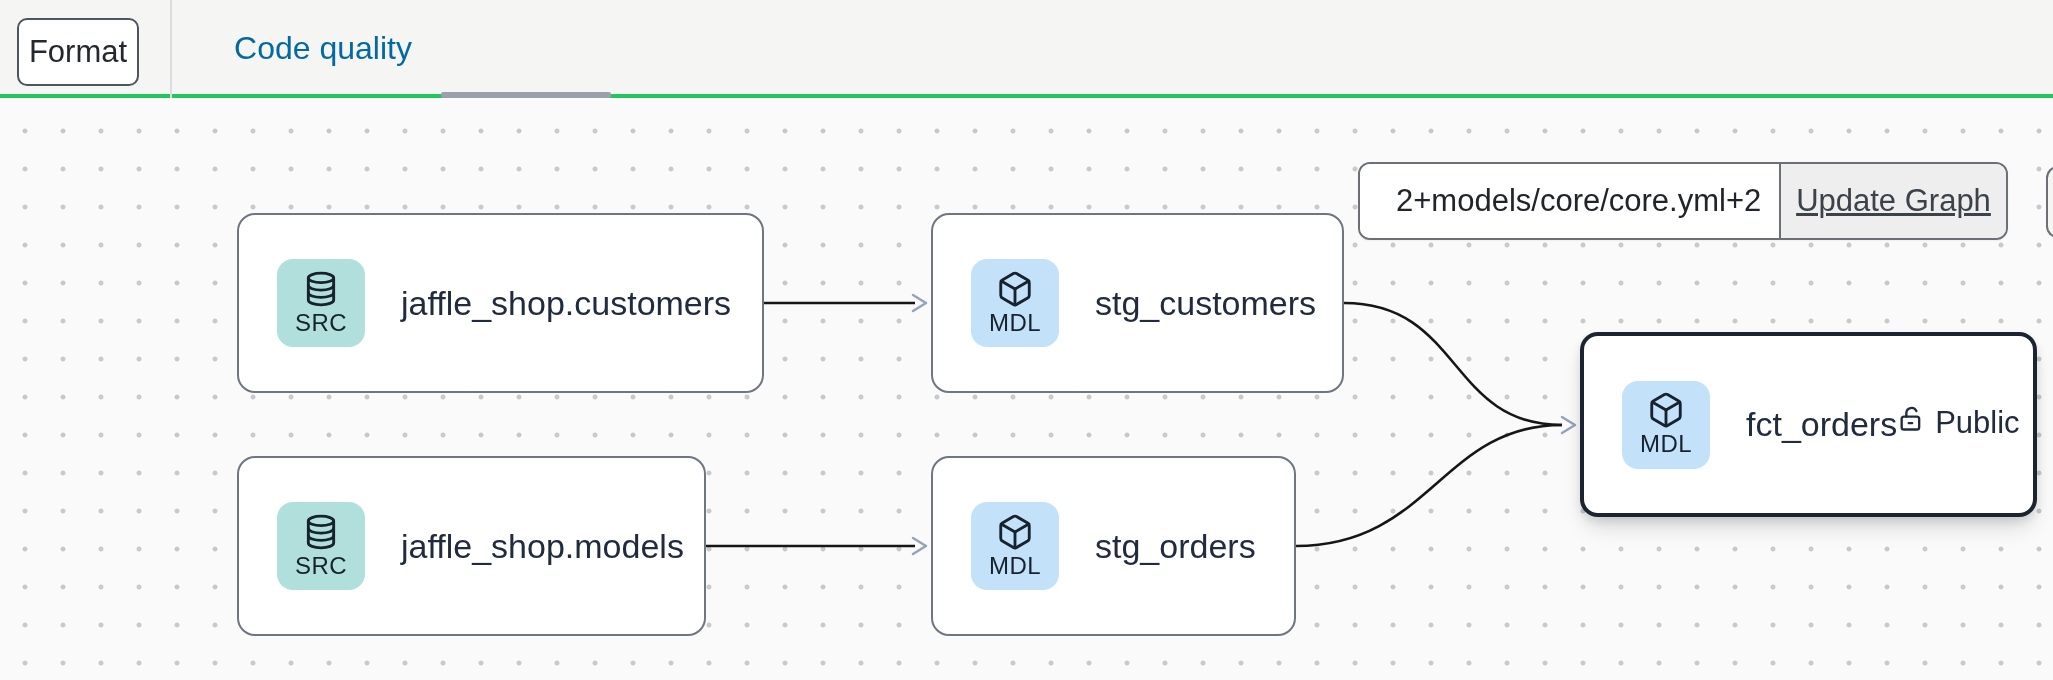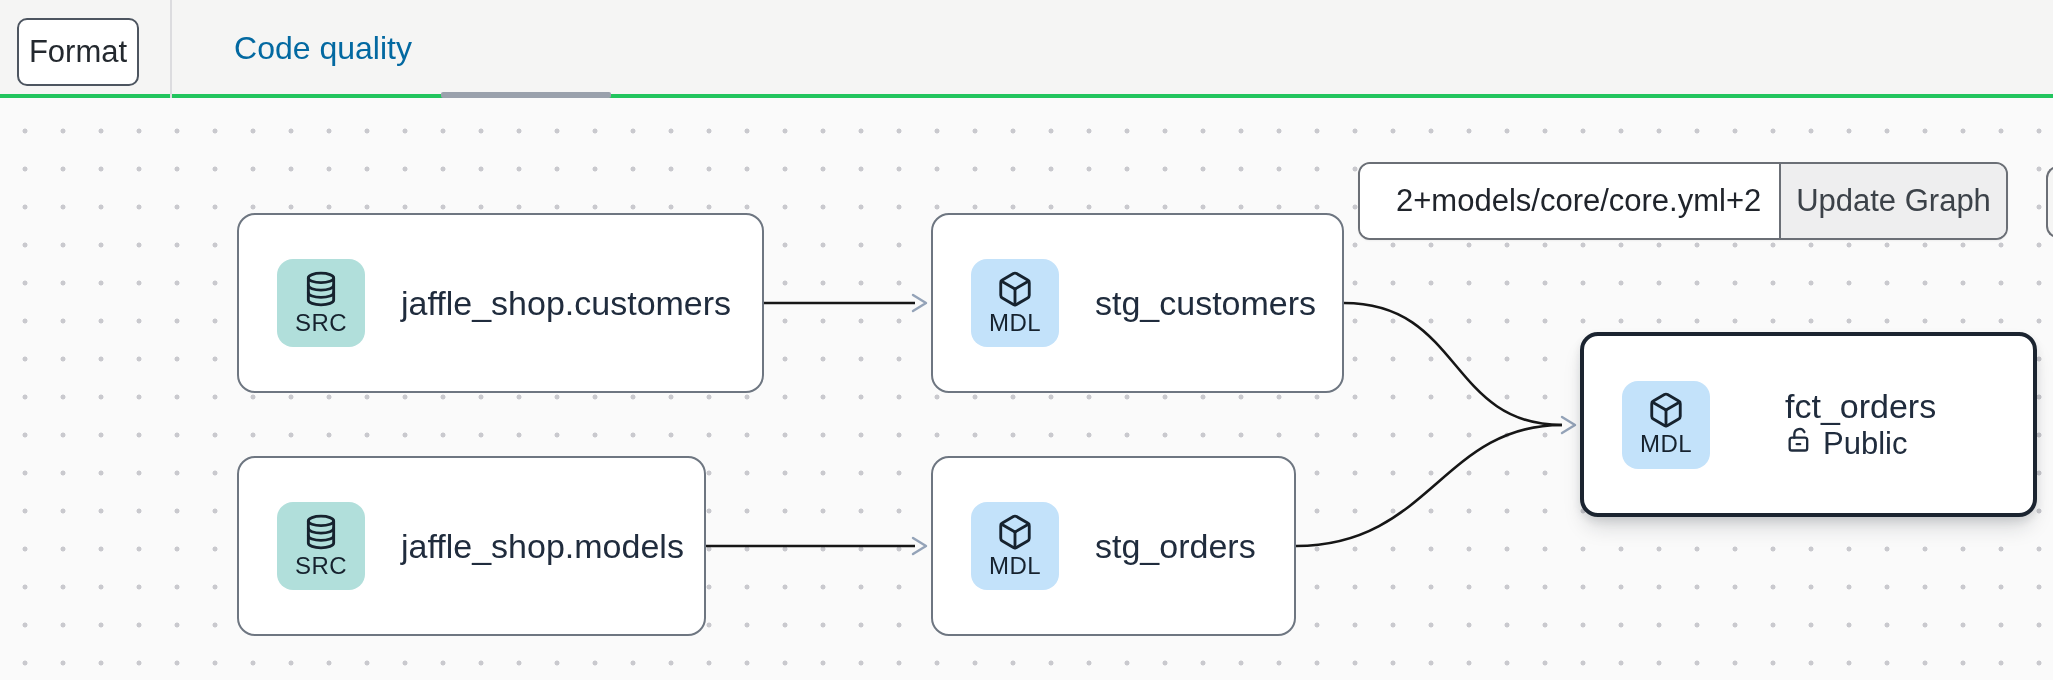--- a/index.html
+++ b/index.html
@@ -50,36 +50,36 @@
   .badge{
     width:88px;height:88px;border-radius:16px;flex:0 0 auto;
     display:flex;flex-direction:column;align-items:center;justify-content:center;
     color:var(--badge_text);
   }
   .badge.src{background:var(--source_badge_bg);}
   .badge.mdl{background:var(--model_badge_bg);}
   .badge svg{display:block;}
   .badge .code{font-size:24px;letter-spacing:.5px;margin-top:1px;color:var(--badge_text);}
   .node-label{font-size:34px;color:var(--node_text);white-space:nowrap;}
-  .node-text-col{display:flex;flex-direction:column;gap:0;margin-left:39px;}
+  .node-text-col{display:flex;flex-direction:row;gap:0;}
   .subtitle{display:flex;align-items:flex-start;gap:10px;font-size:31px;color:var(--node_text);}
   .subtitle svg{display:block;}
   
   #selector-group{
     position:absolute;left:1358px;top:64px;width:650px;height:78px;
     display:flex;border:2px solid var(--control_border);border-radius:12px;
     overflow:hidden;background:#ffffff;box-shadow:0 1px 2px rgba(0,0,0,.05);
   }
   #selector-input{
     width:419px;height:100%;border:none;outline:none;background:#ffffff;
     font-family:inherit;font-size:31px;color:#20242b;padding:0 0 0 36px;
   }
   #update-graph-btn{
     flex:1;height:100%;background:var(--button_bg);border:none;border-left:2px solid var(--control_border);
-    font-family:inherit;font-size:31px;color:#3c4249;cursor:pointer;white-space:nowrap;
+    font-family:inherit;font-size:31px;color:#3c4249;cursor:pointer;white-space:nowrap;text-decoration:underline;
   }
   #edge-control-partial{
     position:absolute;left:2046px;top:68px;width:26px;height:72px;
     background:var(--header_bg);border:2px solid var(--control_border);border-right:none;
     border-radius:12px 0 0 12px;cursor:pointer;
   }
 </style>
 </head>
 <body>
 

